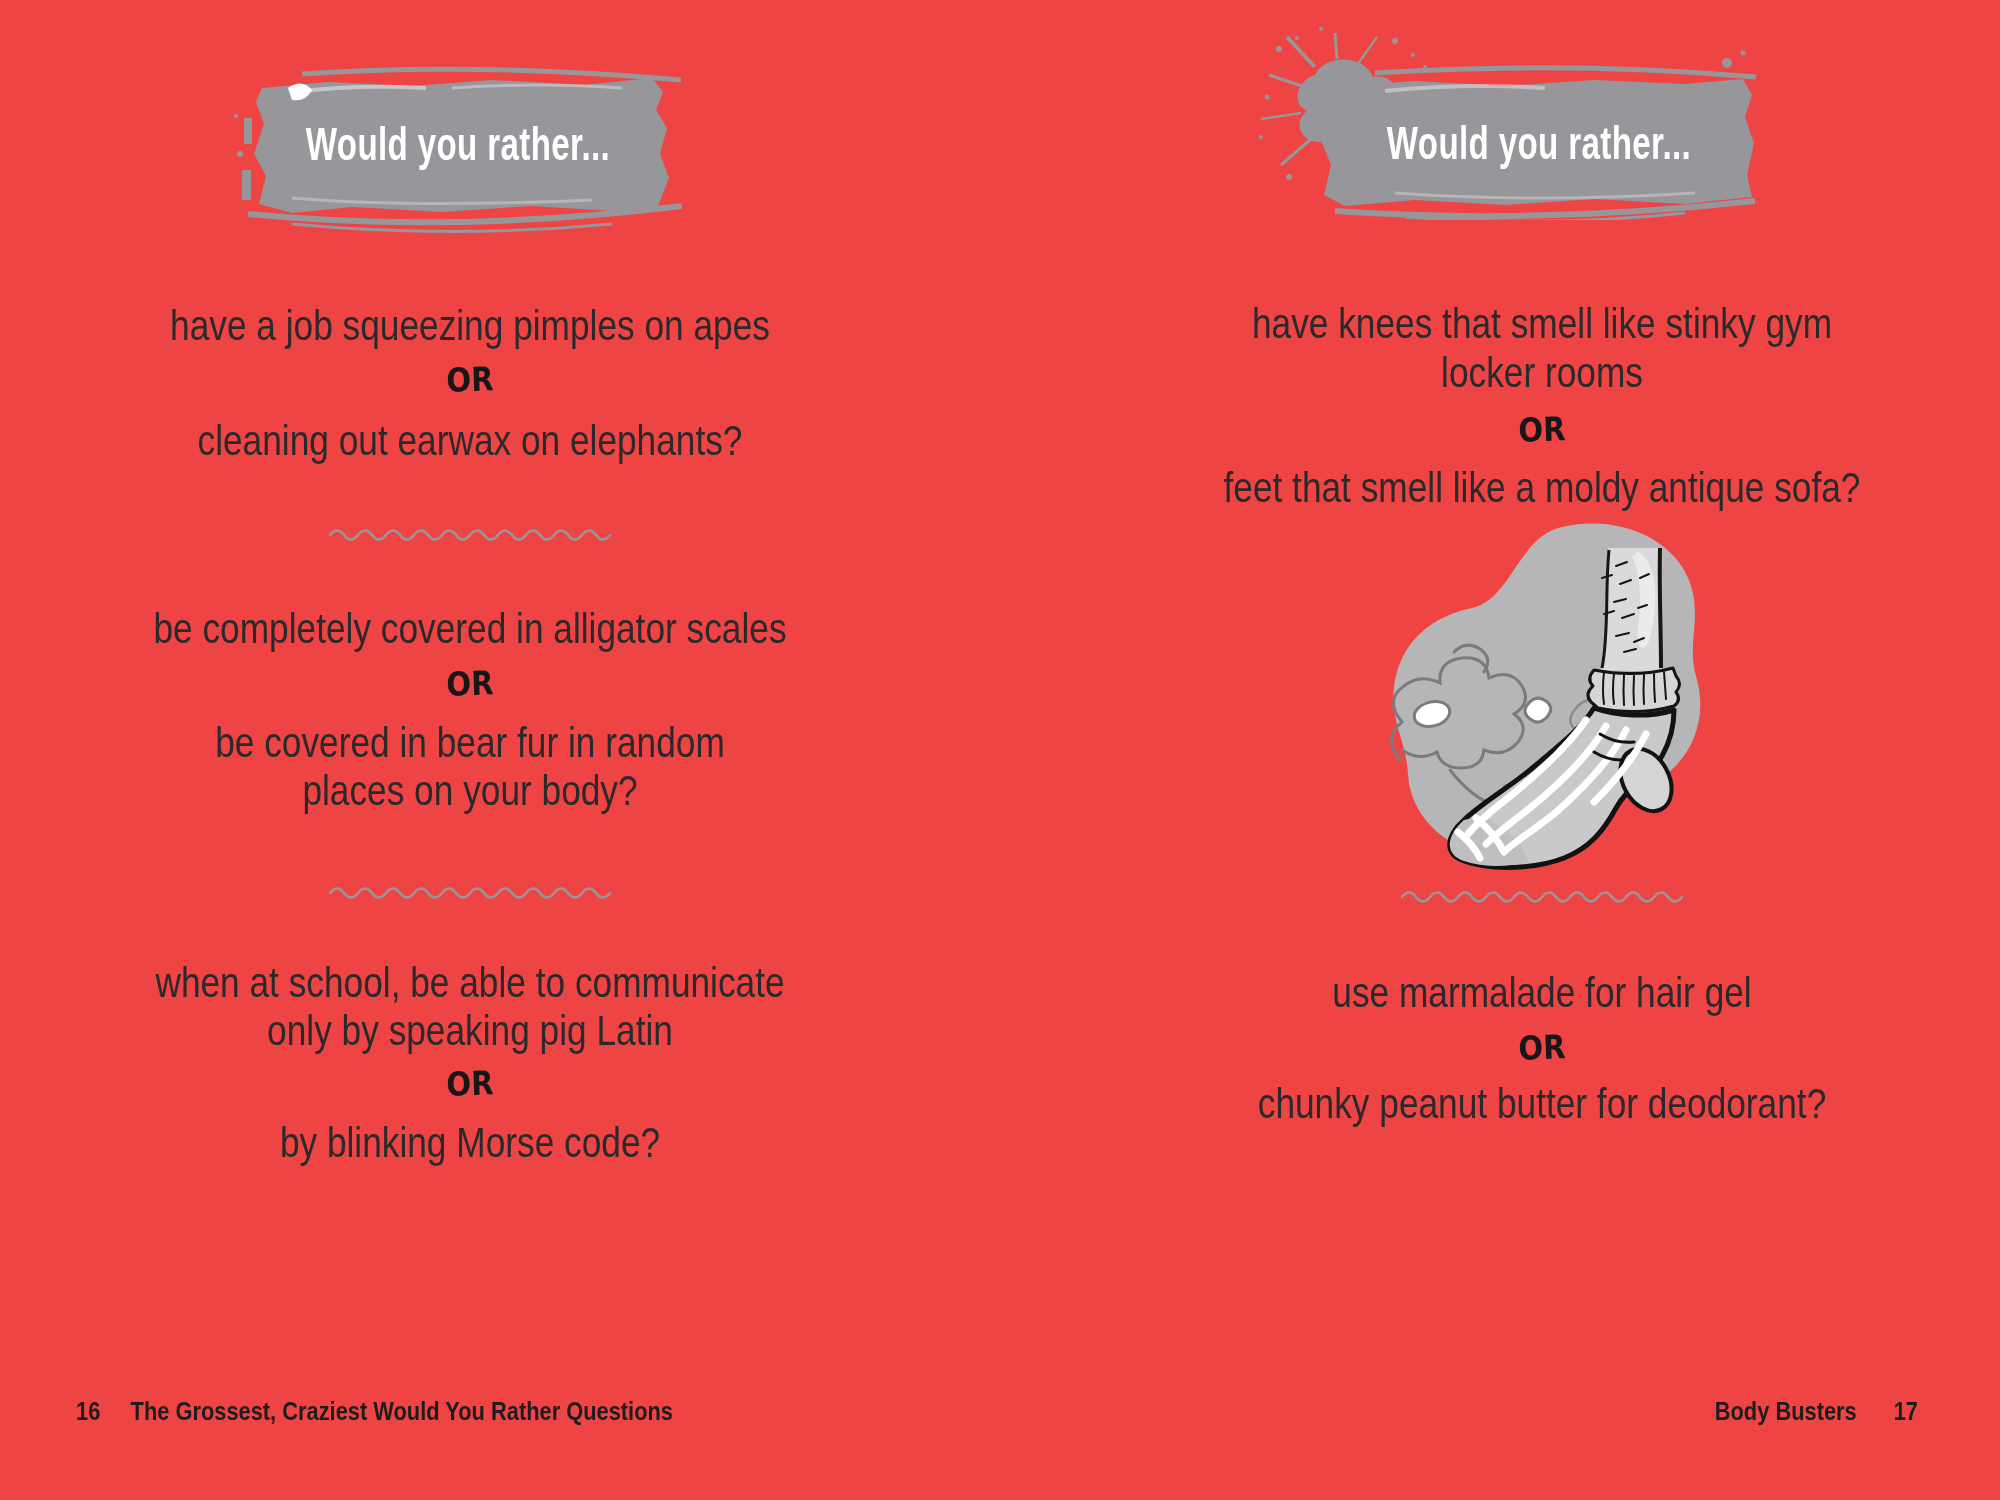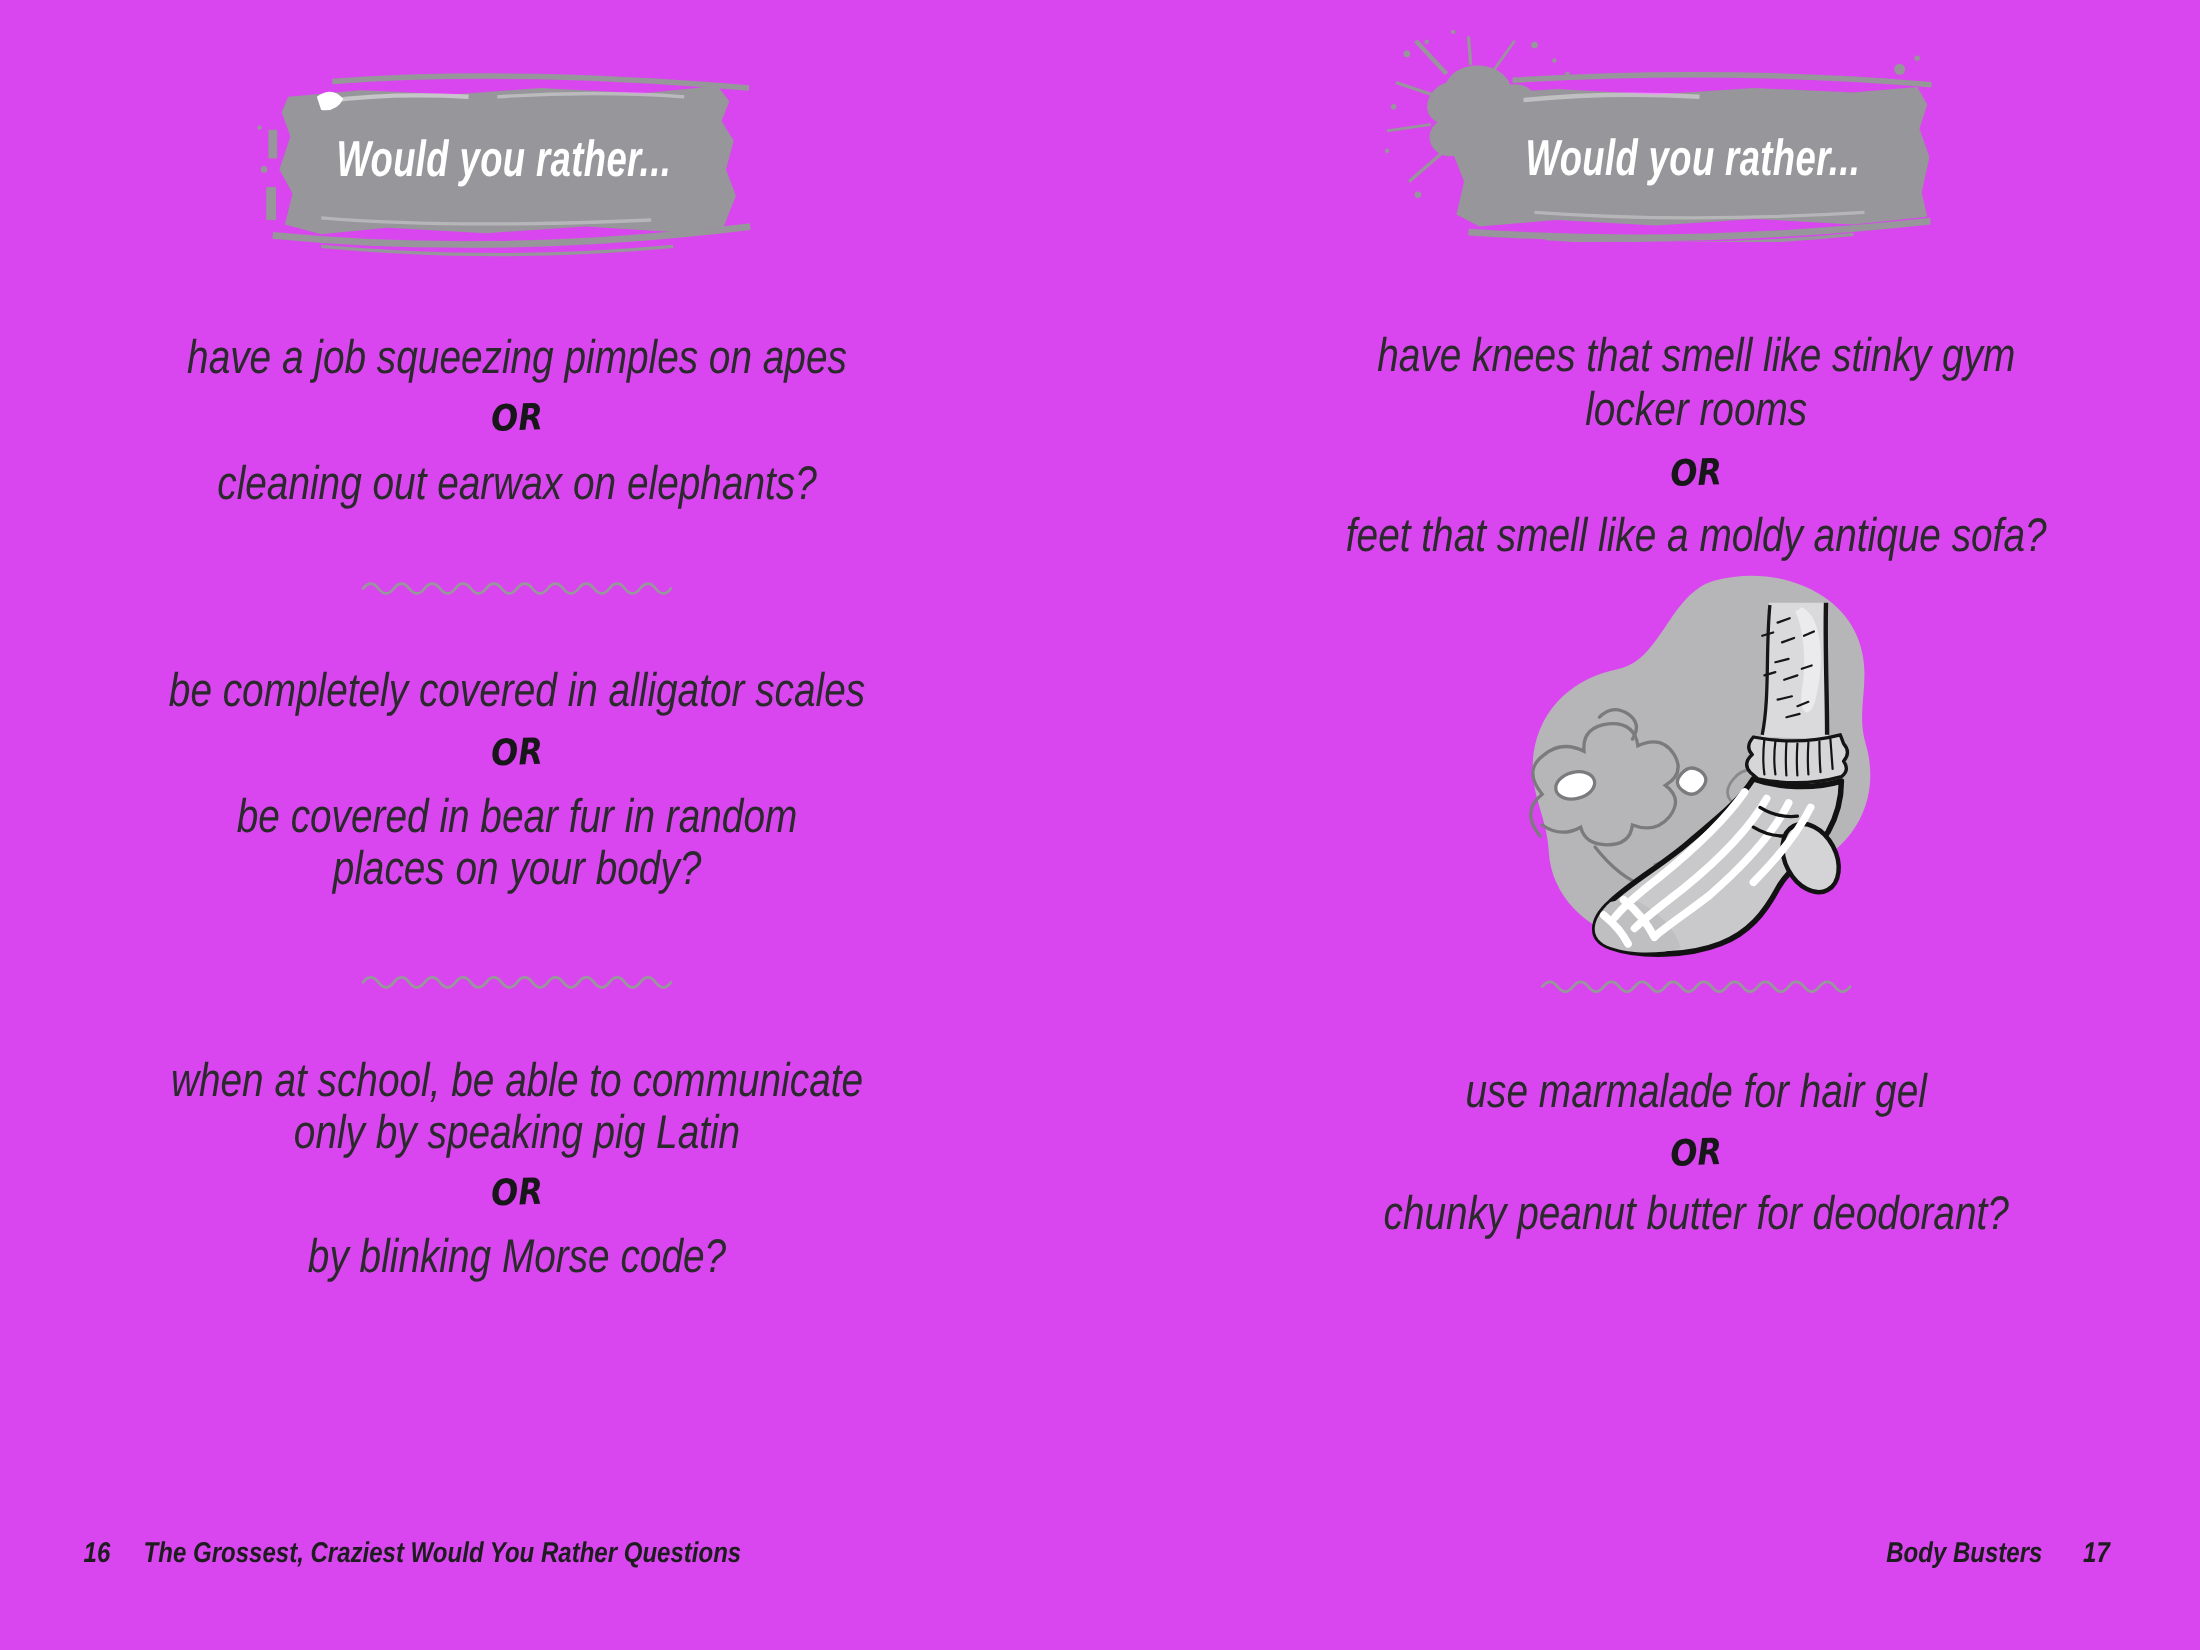--- a/index.html
+++ b/index.html
@@ -1,19 +1,18 @@
 <!DOCTYPE html>
 <html><head>
 <meta charset="utf-8">
 <style>
   html,body{margin:0;padding:0;background:#ffffff;}
   .spread{
-    position:relative;width:2000px;height:1500px;background:#d946ef;overflow:hidden;
+    position:relative;width:2000px;height:1500px;background:#ef4444;overflow:hidden;
     font-family:"Liberation Sans",sans-serif;
-    font-style:italic;
   }
   .banner-wrap{position:absolute;}
   .banner-title{
     position:absolute;text-align:center;color:#ffffff;font-weight:bold;
     font-size:46px;letter-spacing:.5px;white-space:nowrap;
     transform:scaleX(.72);transform-origin:50% 50%;
   }
   .tline{
     position:absolute;width:940px;text-align:center;color:#2a292c;
     font-size:43px;line-height:50px;white-space:nowrap;

